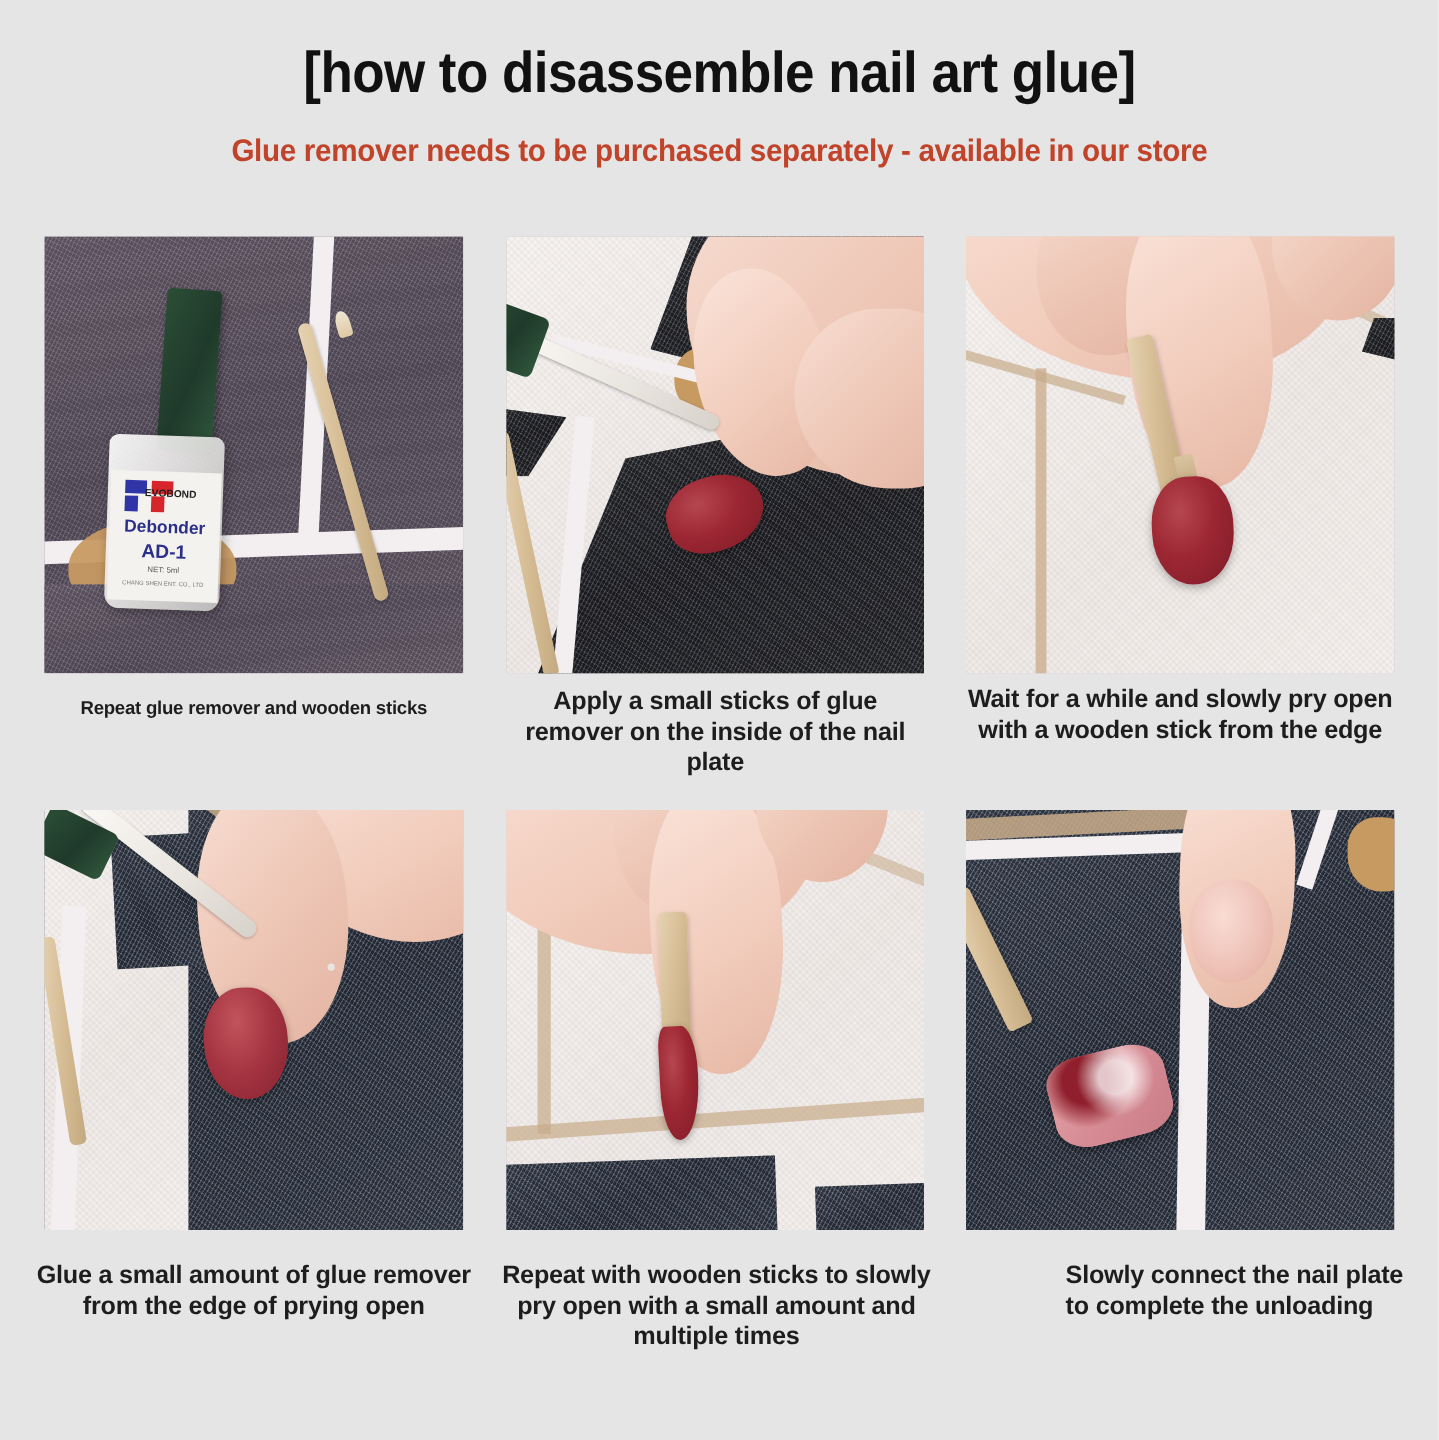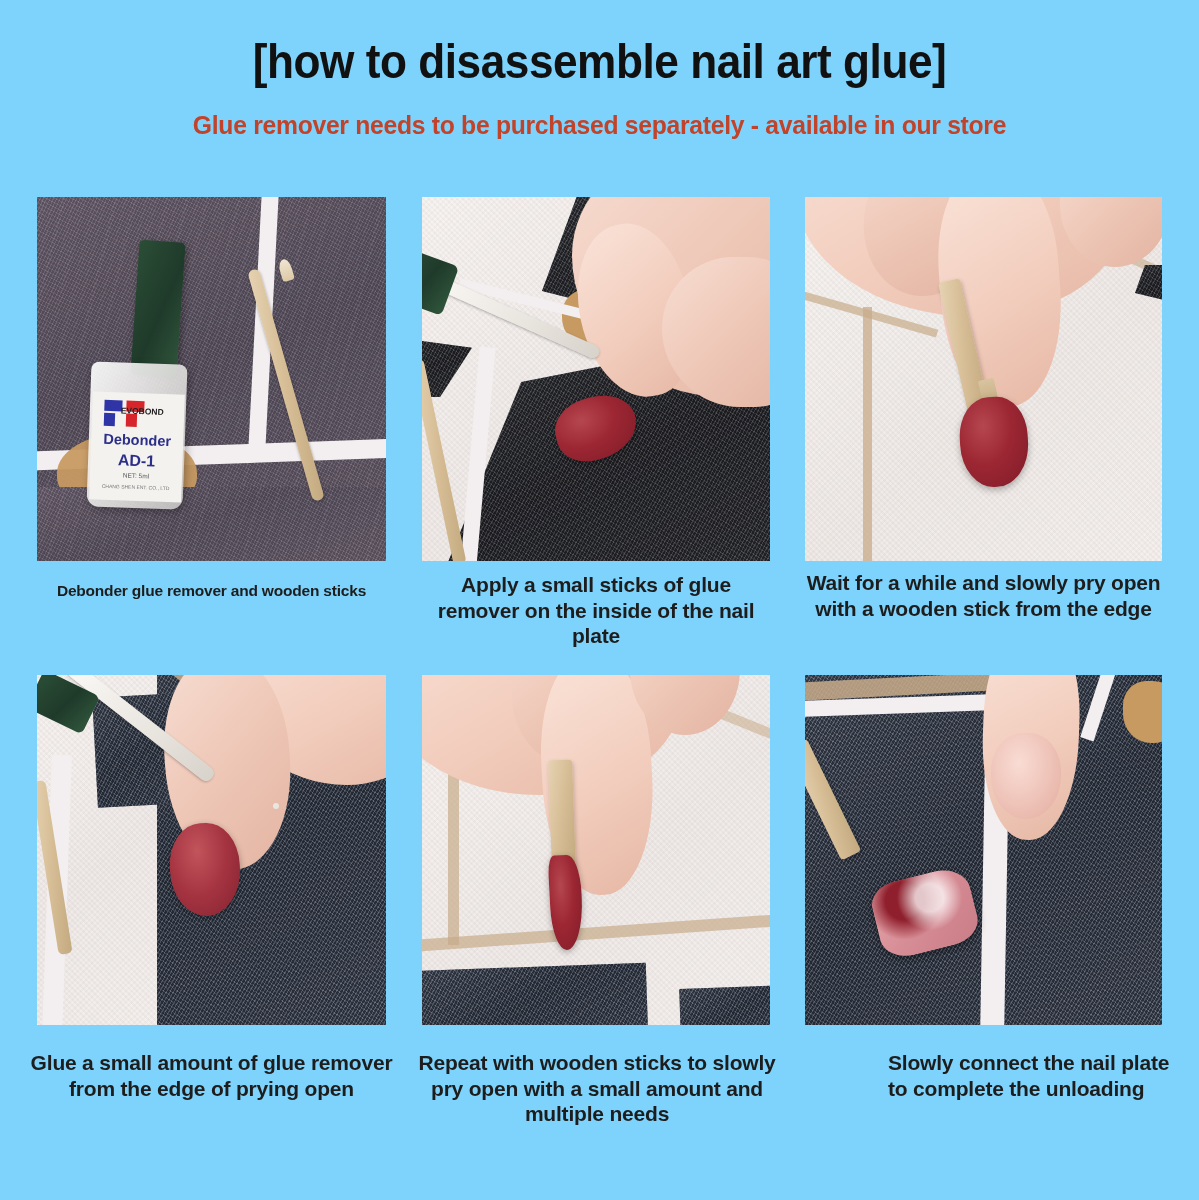--- a/index.html
+++ b/index.html
@@ -9,21 +9,21 @@
     height: 1200px;
     background: #ffffff;
     font-family: "Liberation Sans", sans-serif;
     overflow: hidden;
   }
 
   #page {
     position: relative;
     width: 1199px;
     height: 1200px;
-    background: #7dd3fc;
+    background: #e5e5e5;
   }
 
   
   .header {
     position: absolute;
     left: 0; top: 0;
     width: 1199px;
     text-align: center;
   }
   .title {
@@ -193,21 +193,21 @@
           <div class="sw-red" style="left:34px; top:8px; width:18px; height:11px;"></div>
           <div class="sw-blue" style="left:12px; top:21px; width:11px; height:13px;"></div>
           <div class="sw-red" style="left:34px; top:21px; width:11px; height:13px;"></div>
           <div class="lbl-txt" style="top:14px; left:14px; width:72px; font-size:8.5px; font-weight:700; color:#222;">EVOBOND</div>
           <div class="lbl-txt" style="top:40px; font-size:14.5px; font-weight:700;">Debonder</div>
           <div class="lbl-txt" style="top:60px; font-size:16px; font-weight:700;">AD-1</div>
           <div class="lbl-txt" style="top:80px; font-size:6.5px; color:#555;">NET: 5ml</div>
           <div class="lbl-txt" style="top:92px; font-size:5px; color:#777;">CHANG SHEN ENT. CO., LTD</div>
         </div>
       </div>
-      <div class="caption cap-c cap-small" style="left:37px; top:582px; width:349px;">Debonder glue remover and wooden sticks</div>
+      <div class="caption cap-c cap-small" style="left:37px; top:582px; width:349px;">Repeat glue remover and wooden sticks</div>
     </div>
 
     <div class="cell">
       <div class="photo" style="left:422px; top:197px; width:348px; height:364px;">
         <div class="layer towel"></div>
 
         <div class="layer leather-dark" style="left:120px; top:-20px; width:300px; height:190px; clip-path:polygon(14% 0,100% 0,100% 100%,0 60%);"></div>
         <div class="layer leather-dark" style="left:20px; top:130px; width:360px; height:250px; clip-path:polygon(22% 22%,100% 0,100% 100%,0 100%);"></div>
         <div class="layer leather-dark" style="left:-30px; top:140px; width:80px; height:60px; clip-path:polygon(0 0,100% 18%,60% 100%,0 100%);"></div>
 
@@ -294,21 +294,21 @@
         <div class="layer skin" style="left:90px; top:-60px; width:125px; height:150px; border-radius:48% 48% 50% 50%; transform:rotate(8deg);"></div>
         <div class="layer skin-soft" style="left:120px; top:-20px; width:110px; height:240px; border-radius:44% 44% 48% 48%; transform:rotate(-3deg);"></div>
         <div class="layer skin" style="left:208px; top:-70px; width:110px; height:130px; border-radius:46% 46% 50% 50%;"></div>
 
         <div class="layer wood-stick" style="left:128px; top:85px; width:24px; height:110px; transform:rotate(-2deg); border-radius:4px;
                     box-shadow:1px 2px 4px rgba(0,0,0,.2);"></div>
 
         <div class="layer nail-red" style="left:128px; top:180px; width:32px; height:95px; border-radius:20% 40% 55% 45%; transform:rotate(-3deg);
                     box-shadow:0 2px 6px rgba(0,0,0,.3);"></div>
       </div>
-      <div class="caption cap-c" style="left:414px; top:1050px; width:366px;">Repeat with wooden sticks to slowly pry open with a small amount and multiple needs</div>
+      <div class="caption cap-c" style="left:414px; top:1050px; width:366px;">Repeat with wooden sticks to slowly pry open with a small amount and multiple times</div>
     </div>
 
     <div class="cell">
       <div class="photo" style="left:805px; top:675px; width:357px; height:350px;">
         <div class="layer leather-navy"></div>
         <div class="layer whitestripe" style="left:-10px; top:22px; width:230px; height:16px; transform:rotate(-2deg);"></div>
         <div class="layer tanstripe" style="left:-5px; top:2px; width:215px; height:18px; transform:rotate(-3deg); opacity:.85;"></div>
         <div class="layer whitestripe" style="left:178px; top:34px; width:24px; height:320px; transform:rotate(1deg);"></div>
         <div class="layer tan-patch" style="left:318px; top:6px; width:60px; height:62px; border-radius:40% 52% 50% 48%;"></div>
         <div class="layer whitestripe" style="left:286px; top:-6px; width:14px; height:72px; transform:rotate(18deg);"></div>

